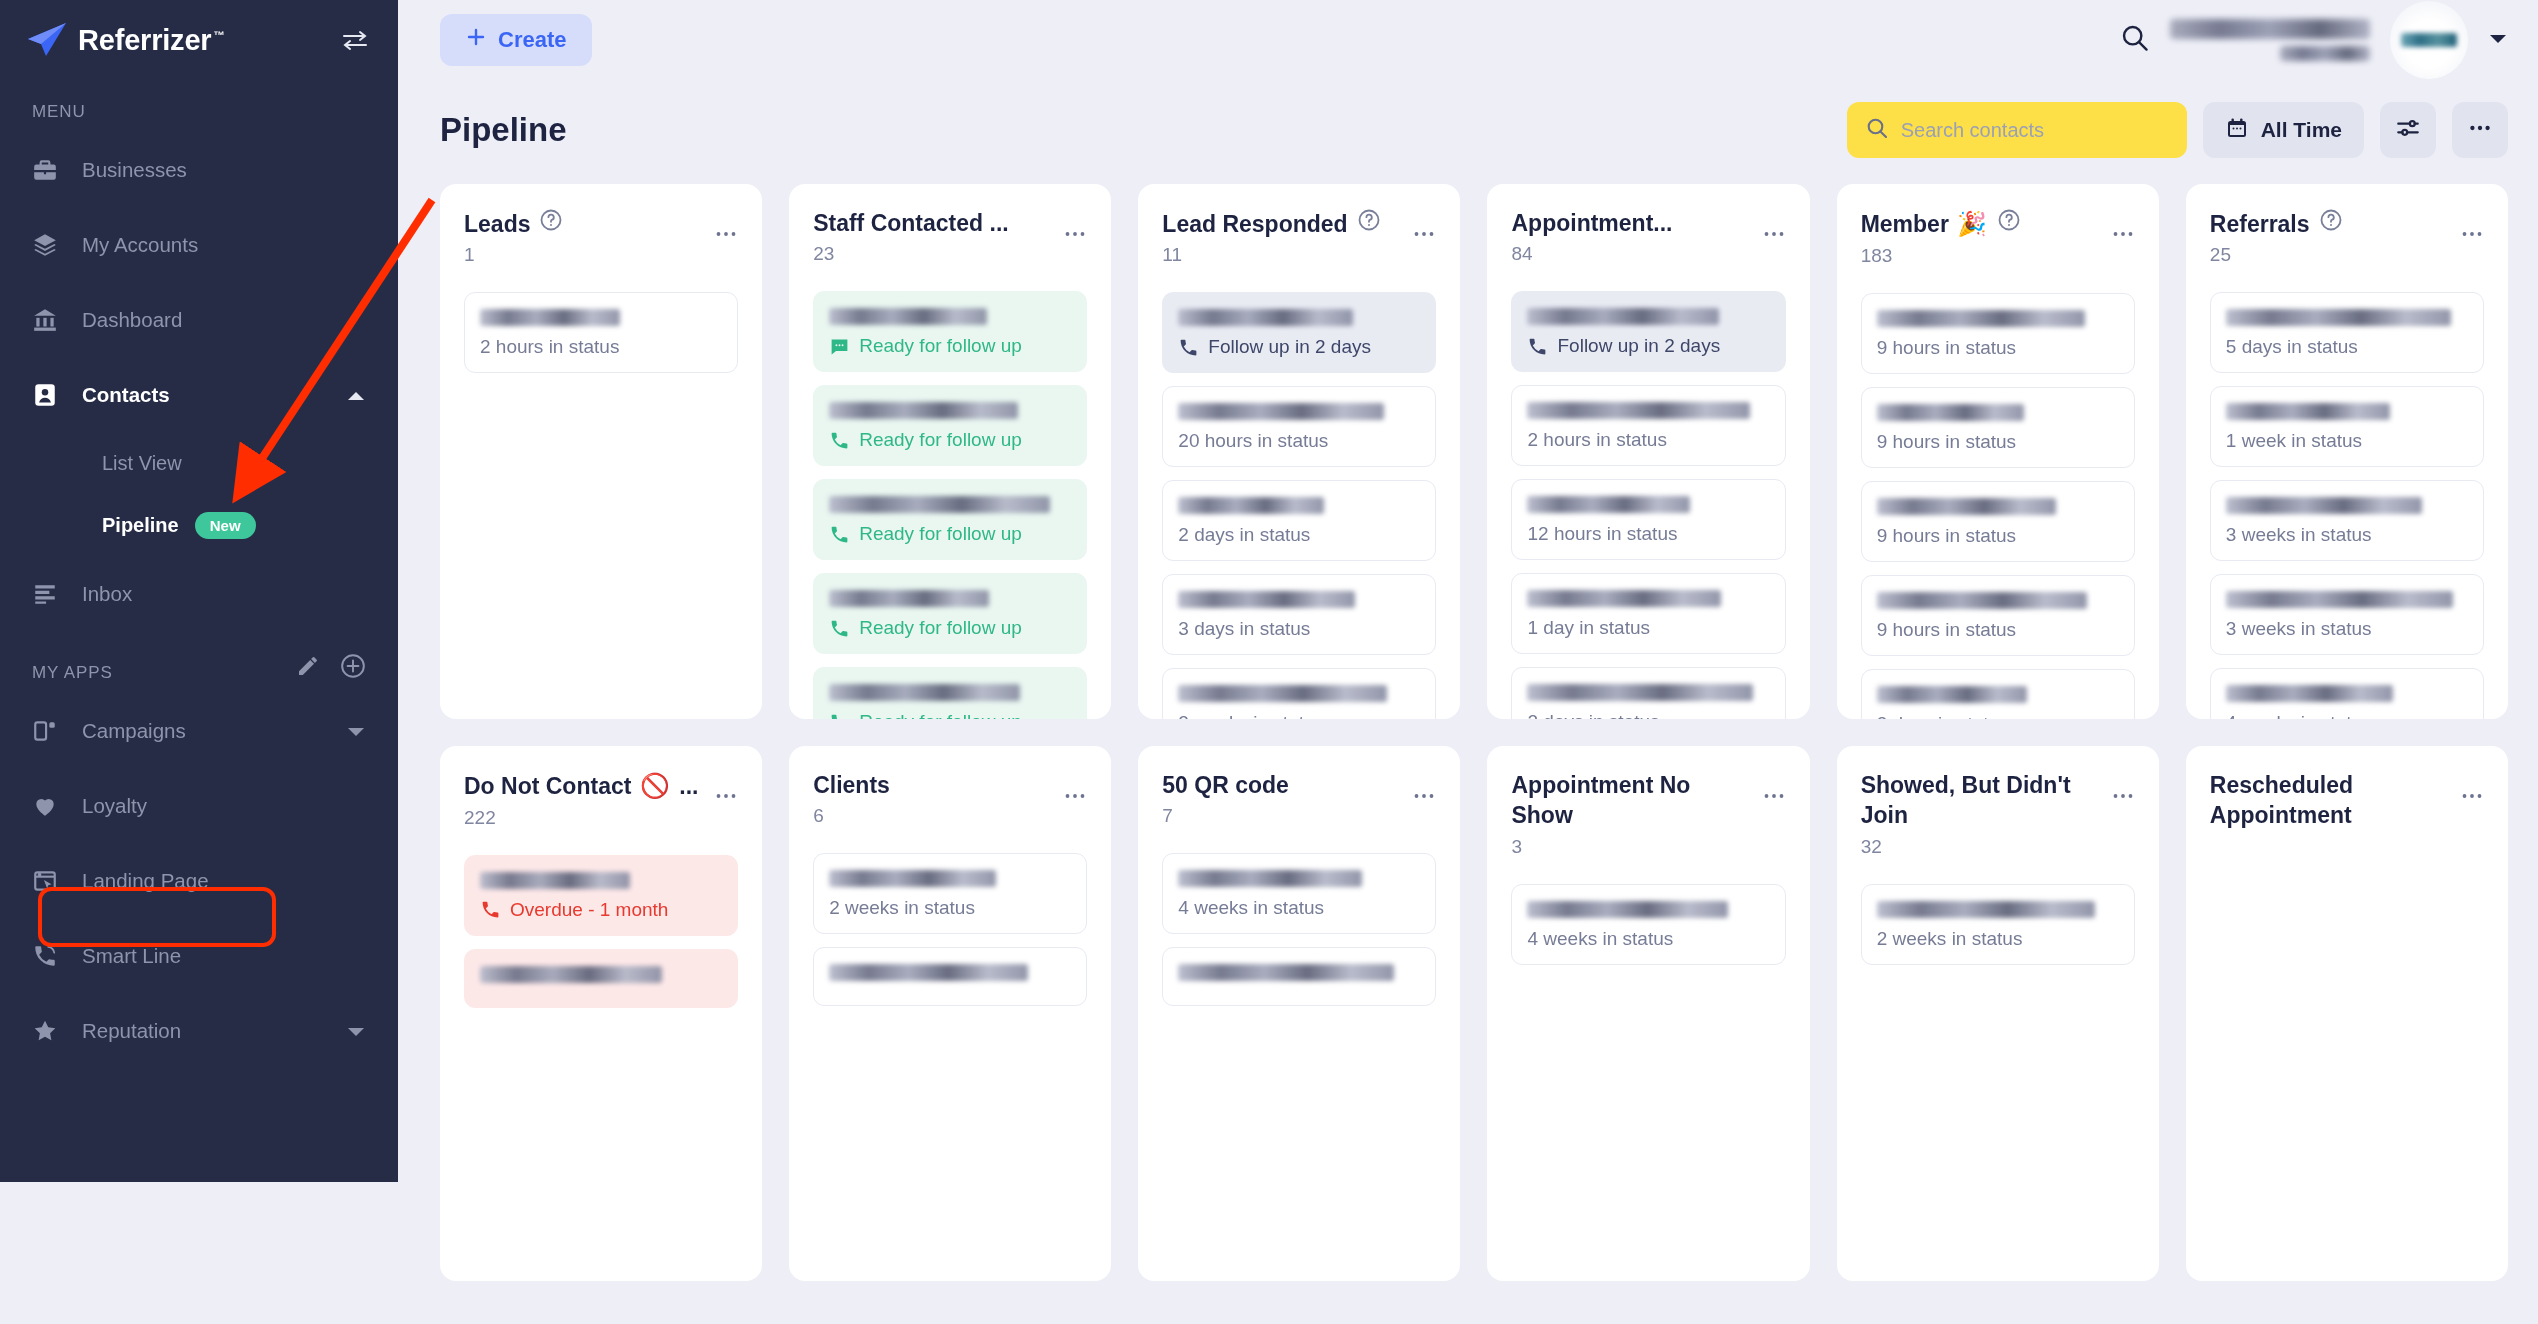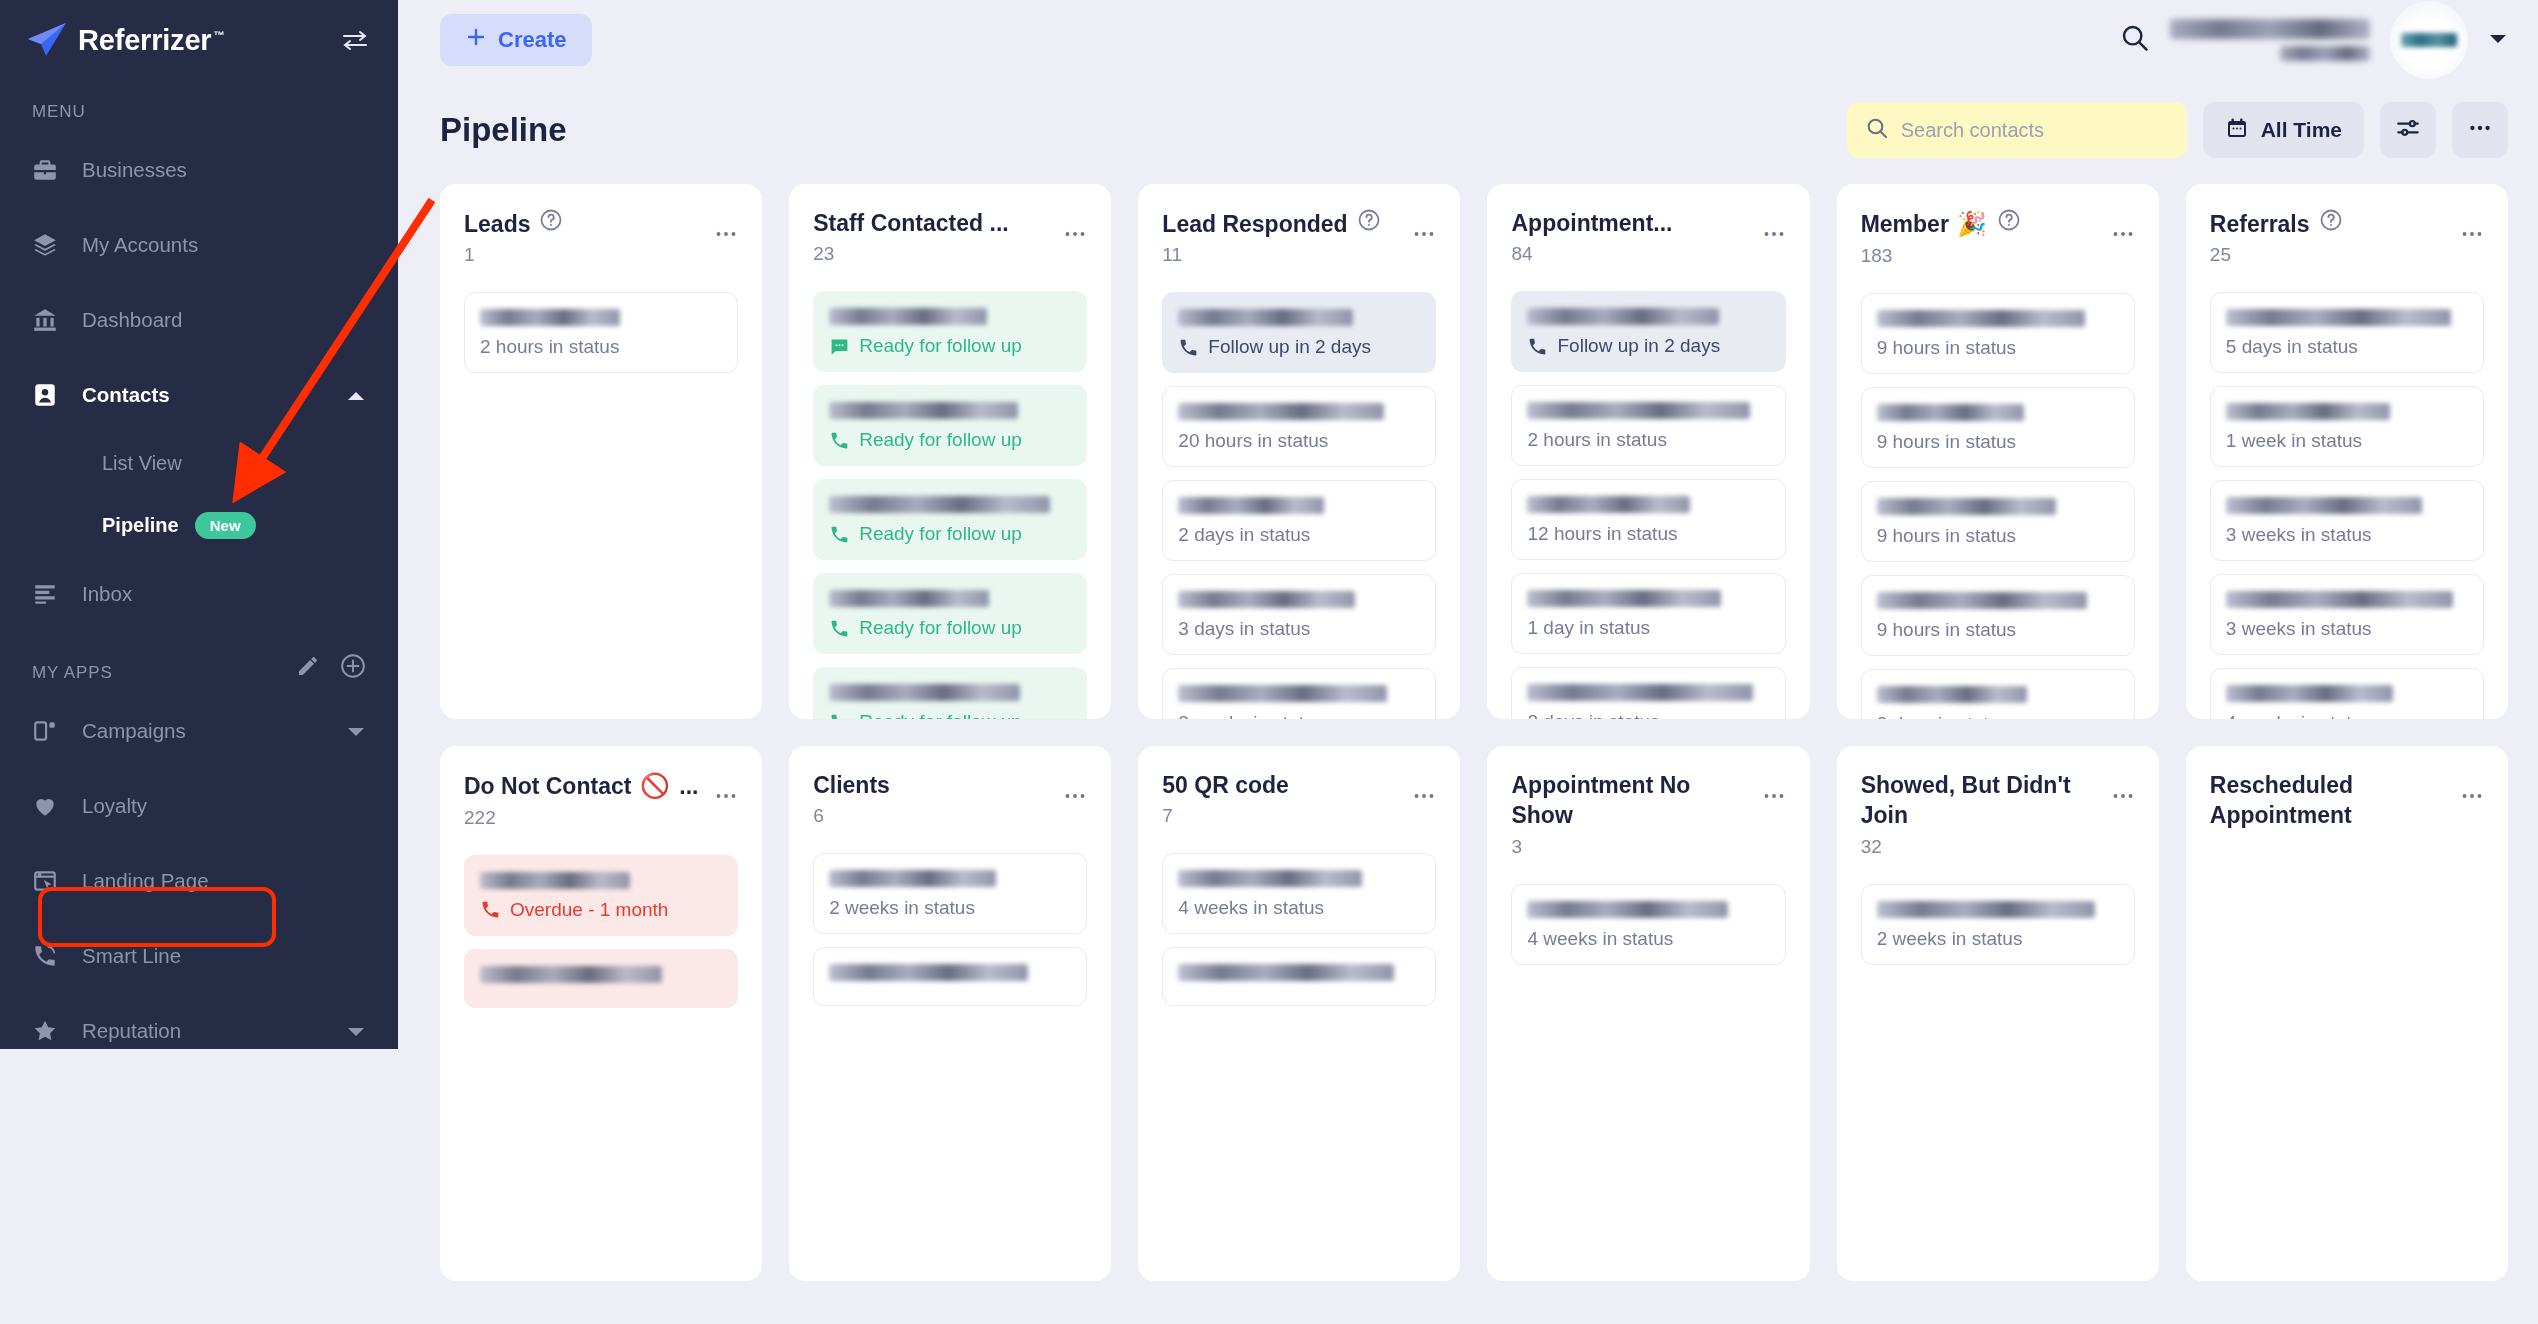--- a/index.html
+++ b/index.html
@@ -6,21 +6,21 @@
   html, body {
     width: 2538px; height: 1324px;
     font-family: "Liberation Sans", sans-serif;
     background: #edeef6;
     overflow: hidden;
   }
   .app { display: flex; width: 2538px; height: 1324px; }
 
   
   .sidebar {
-    width: 398px; flex: 0 0 398px; height: 1049px;
+    width: 398px; flex: 0 0 398px; height: 1182px;
     background: #262c46; position: relative;
   }
   .brand-row {
     display: flex; align-items: center; height: 80px;
     padding: 0 30px 0 26px;
   }
   .brand-logo { width: 42px; height: 36px; flex: 0 0 42px; }
   .brand-name {
     color: #ffffff; font-size: 29px; font-weight: 700;
     letter-spacing: -0.2px; margin-left: 10px;
@@ -103,21 +103,21 @@
     filter: blur(2.6px);
   }
 
   .page-head {
     display: flex; align-items: center; padding: 22px 30px 26px 42px;
     flex: 0 0 auto;
   }
   .page-title { font-size: 33px; font-weight: 700; color: #1d2340; }
   .page-tools { margin-left: auto; display: flex; align-items: center; gap: 16px; }
   .search-box {
-    width: 340px; height: 56px; background: #fef9c3; border-radius: 12px;
+    width: 340px; height: 56px; background: #fde047; border-radius: 12px;
     display: flex; align-items: center; padding: 0 18px; gap: 12px; justify-content: space-between;
   }
   .search-box input {
     border: none; background: transparent; outline: none;
     font-size: 20px; color: #5c6178; font-family: inherit; width: 100%;
   }
   .search-box input::placeholder { color: #9ba0b5; }
   .tool-btn {
     height: 56px; background: #e1e3ee; border: none; border-radius: 12px;
     display: flex; align-items: center; gap: 12px; padding: 0 22px;

